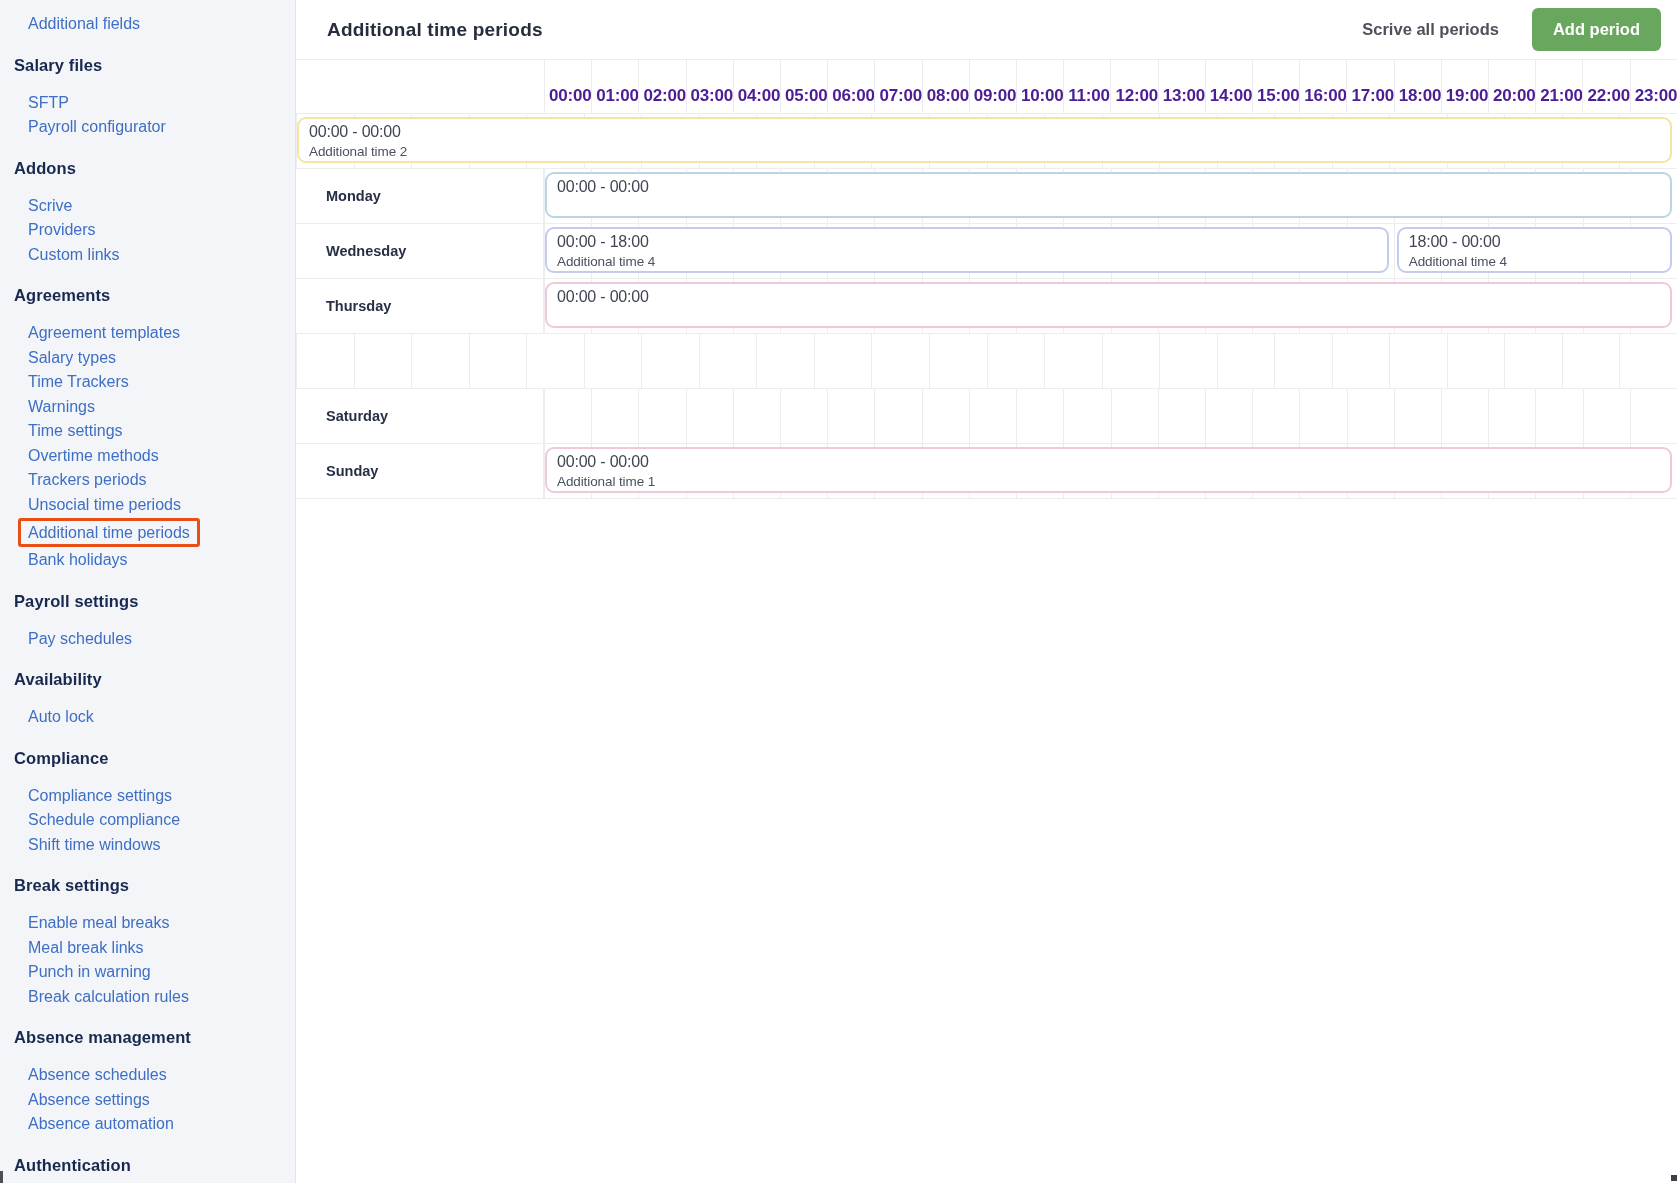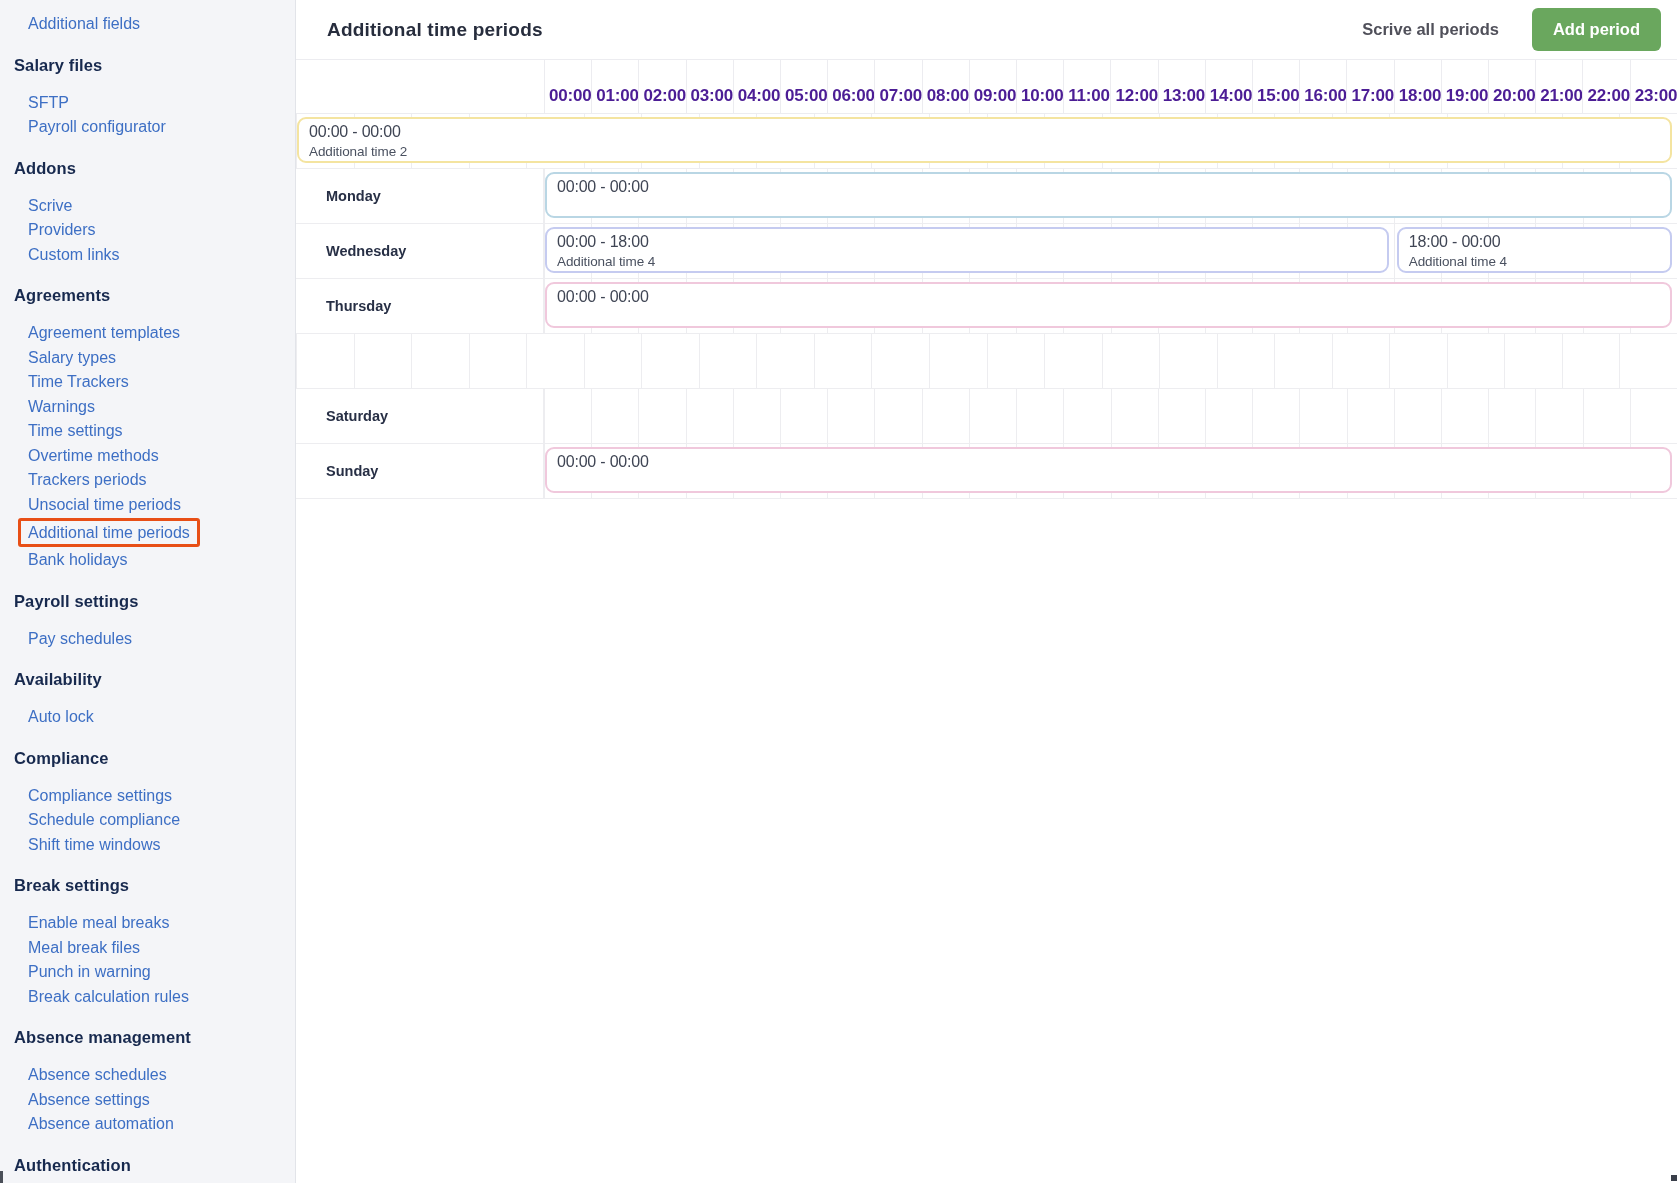--- a/index.html
+++ b/index.html
@@ -106,21 +106,21 @@
       <div class="nav-heading">Payroll settings</div>
       <a class="nav-item">Pay schedules</a>
       <div class="nav-heading">Availability</div>
       <a class="nav-item">Auto lock</a>
       <div class="nav-heading">Compliance</div>
       <a class="nav-item">Compliance settings</a>
       <a class="nav-item">Schedule compliance</a>
       <a class="nav-item">Shift time windows</a>
       <div class="nav-heading">Break settings</div>
       <a class="nav-item">Enable meal breaks</a>
-      <a class="nav-item">Meal break files</a>
+      <a class="nav-item">Meal break links</a>
       <a class="nav-item">Punch in warning</a>
       <a class="nav-item">Break calculation rules</a>
       <div class="nav-heading">Absence management</div>
       <a class="nav-item">Absence schedules</a>
       <a class="nav-item">Absence settings</a>
       <a class="nav-item">Absence automation</a>
       <div class="nav-heading">Authentication</div>
     </div>
   <div class="sb-thumb"></div>
 </nav>
@@ -429,19 +429,22 @@
           <div class="gl" style="left: calc(66.6667%);"></div>
           <div class="gl" style="left: calc(70.8333%);"></div>
           <div class="gl" style="left: calc(75%);"></div>
           <div class="gl" style="left: calc(79.1667%);"></div>
           <div class="gl" style="left: calc(83.3333%);"></div>
           <div class="gl" style="left: calc(87.5%);"></div>
           <div class="gl" style="left: calc(91.6667%);"></div>
           <div class="gl" style="left: calc(95.8333%);"></div>
           <div class="bar" style="border-color: rgb(240, 200, 220); left: calc(0% + 1px); width: calc(100% - 6px);">
             <div class="bar-time">00:00 - 00:00</div>
+            <div class="bar-label">
+              <span>Additional time 1</span>
+            </div>
           </div>
         </div>
       </div>
     </div>
 </main>
 
 <div class="corner-br"></div>
 
 </body></html>

